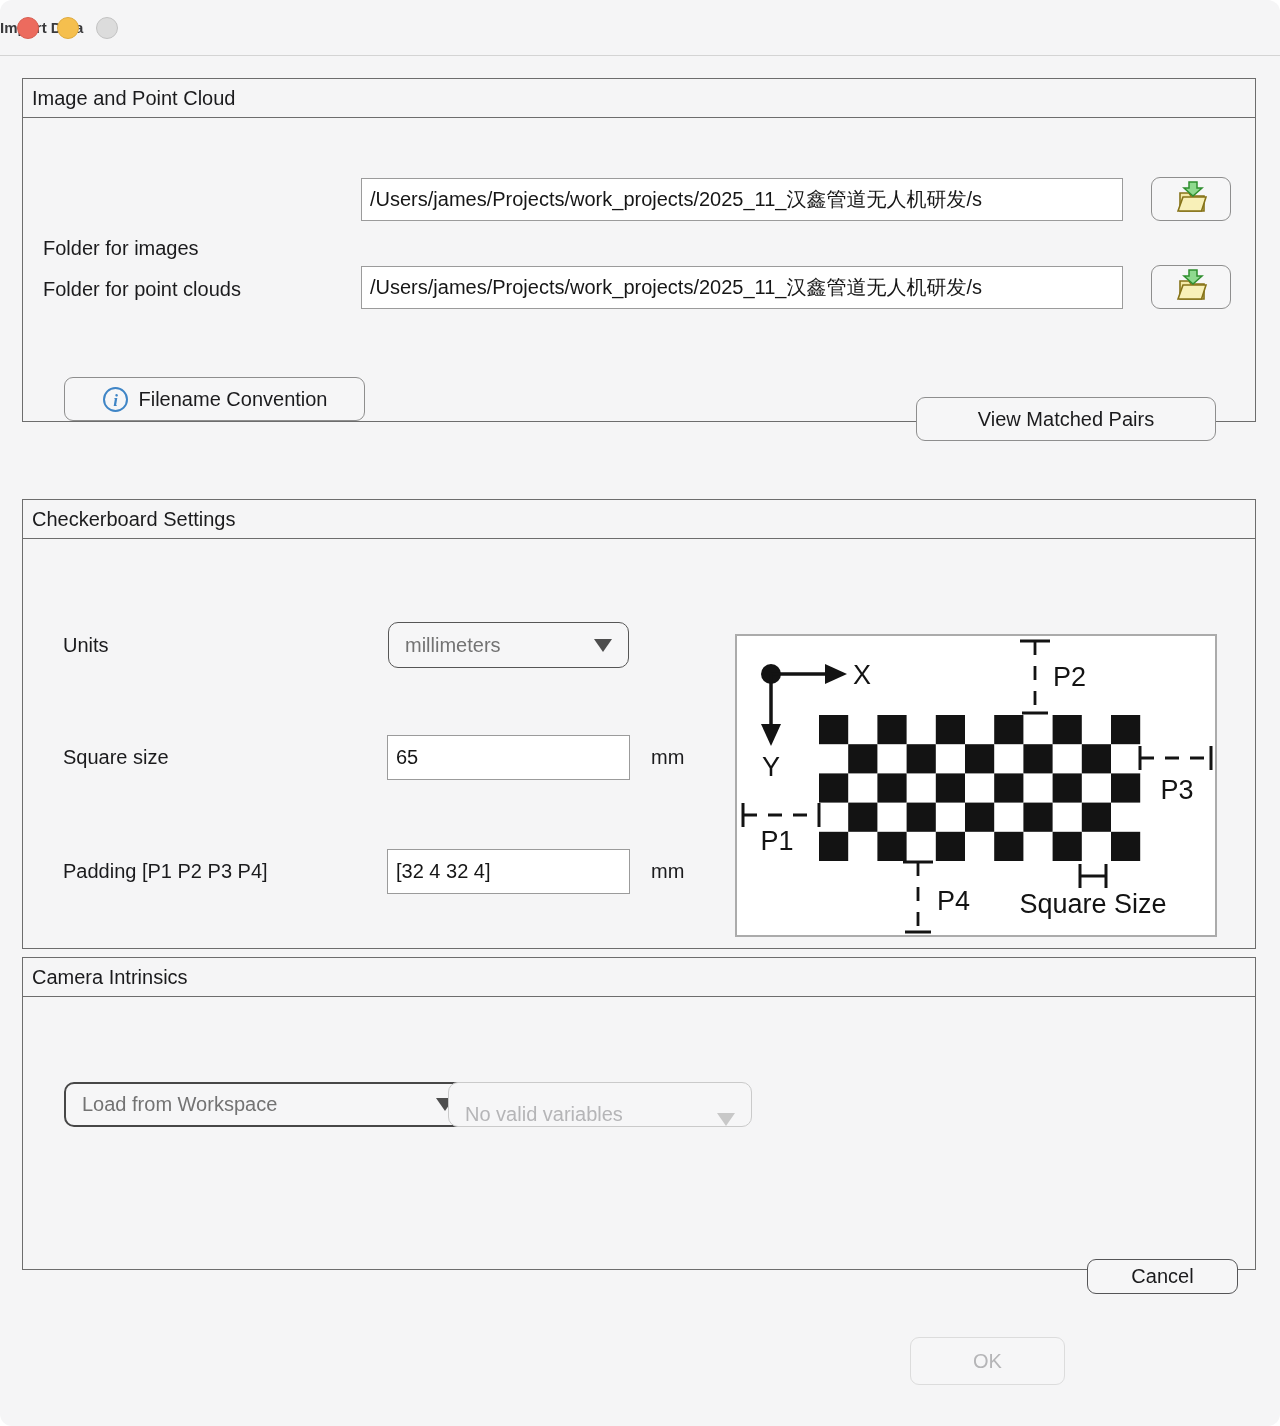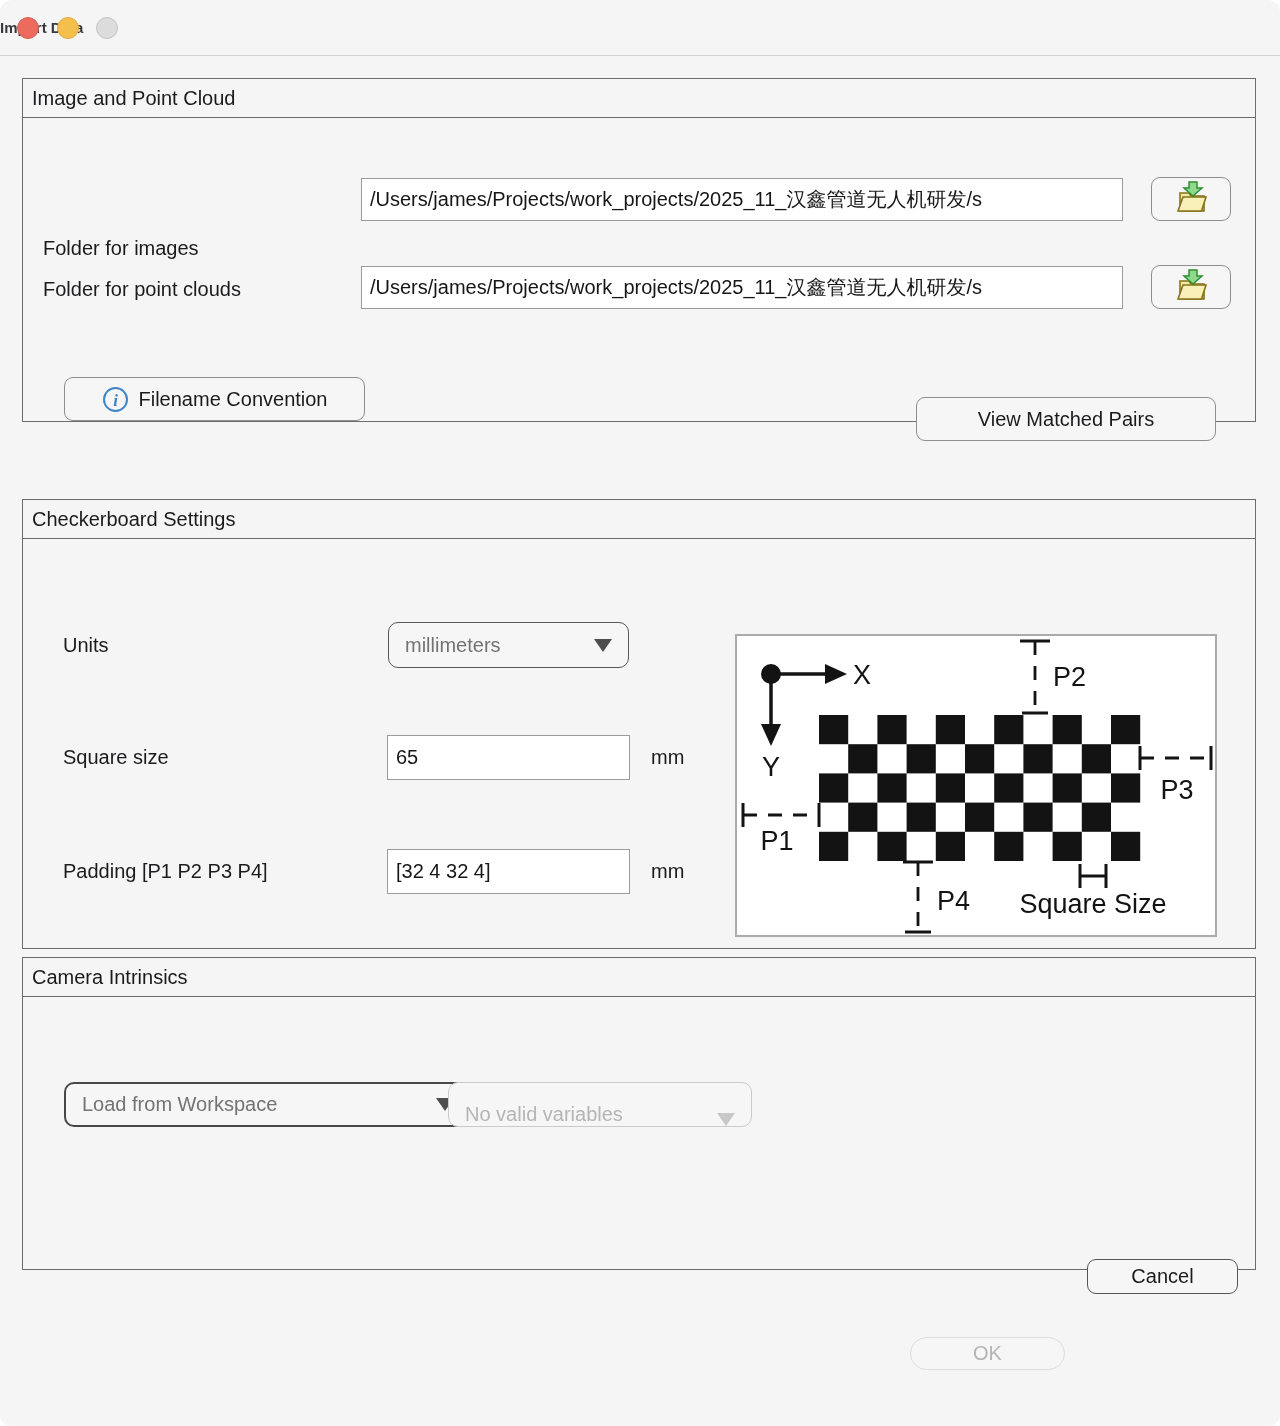--- a/index.html
+++ b/index.html
@@ -191,20 +191,20 @@
         <span>Load from Workspace</span>
         <span class="dd-arrow"></span>
       </div>
       <div class="dropdown disabled" style="left:425px;top:85px;width:304px;height:45px;align-items:flex-end;">
         <span>No valid variables</span>
         <span class="dd-arrow"></span>
       </div>
     </div>
   </div>
 
-  <button class="btn disabled" style="left:910px;top:1337px;width:155px;height:33px;border-radius:17px;">
+  <button class="btn disabled" style="left:910px;top:1337px;width:155px;height:48px;">
     <span>OK</span>
   </button>
   <button class="btn dark" style="left:1087px;top:1259px;width:151px;height:35px;">
     <span>Cancel</span>
   </button>
 
 </div>
 
 </body></html>

